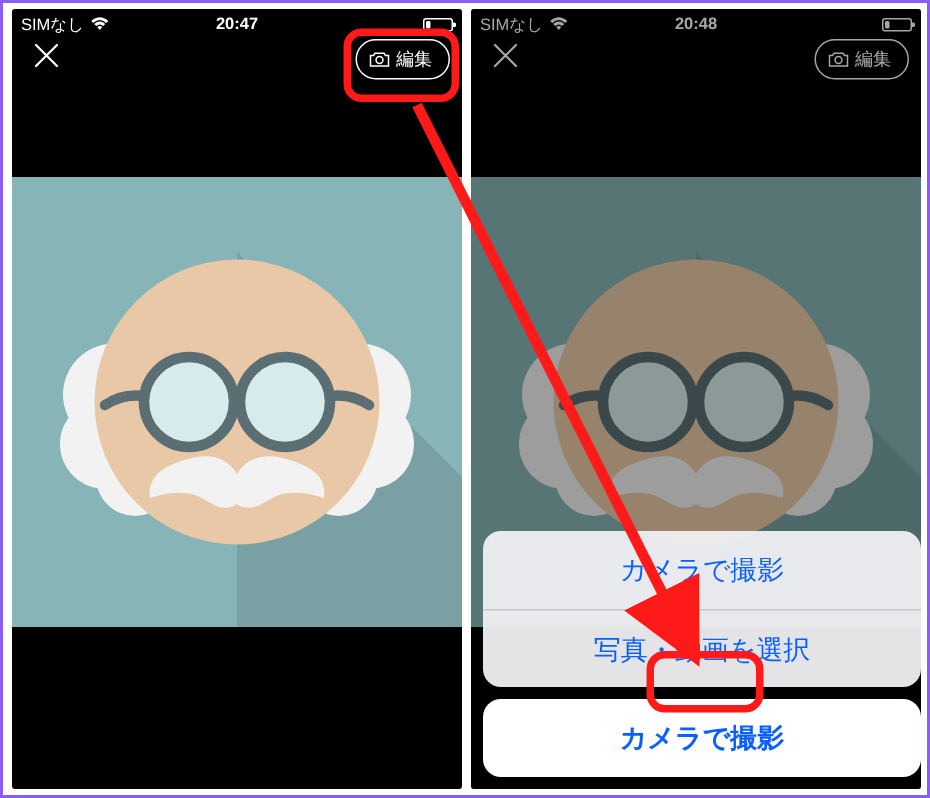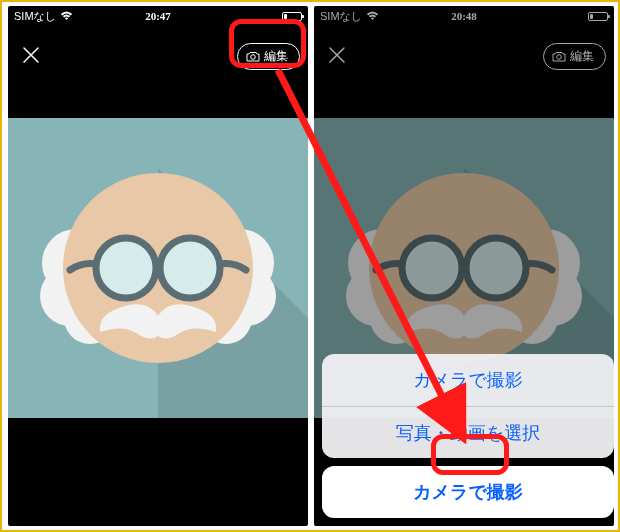--- a/index.html
+++ b/index.html
@@ -7,21 +7,21 @@
     font-family: -apple-system, "Hiragino Sans", sans-serif;
     background: #fff;
     width: 620px;
     height: 532px;
     overflow: hidden;
   }
   .stage {
     position: relative;
     width: 620px;
     height: 532px;
-    border: 2px solid #eab308;
+    border: 2px solid #8b5cf6;
     padding-left: 34px;
   }
   .phone {
     position: absolute;
     width: 300px;
     height: 520px;
     background: #000;
     top: 4px;
     border-radius: 2px;
     overflow: hidden;
@@ -38,34 +38,33 @@
     align-items: center;
     padding: 0 6px;
     position: relative;
   }
   .status-left { display: flex; align-items: center; gap: 4px; }
   .status-time {
     position: absolute;
     left: 50%;
     transform: translateX(-50%);
     font-weight: 600;
-    font-family: Liberation Serif, serif;
   }
   .status-right { margin-left: auto; display: flex; align-items: center; gap: 4px; }
   .battery {
     width: 20px; height: 9px; border: 1px solid #fff; border-radius: 2px; position: relative;
   }
   .battery::after { content:""; position:absolute; right:-3px; top:2px; width:2px; height:3px; background:#fff; border-radius:0 1px 1px 0;}
   .battery .fill { position:absolute; left:1px; top:1px; bottom:1px; width:3px; background:#fff; border-radius:1px;}
 
   
   .navbar {
     height: 44px;
     display: flex;
-    align-items: flex-end;
+    align-items: flex-start;
     padding: 0 8px;
     position: relative;
   }
   .close-x {
     color: #fff;
     font-size: 22px;
     font-weight: 200;
     width: 30px;
     text-align: center;
     cursor: pointer;

